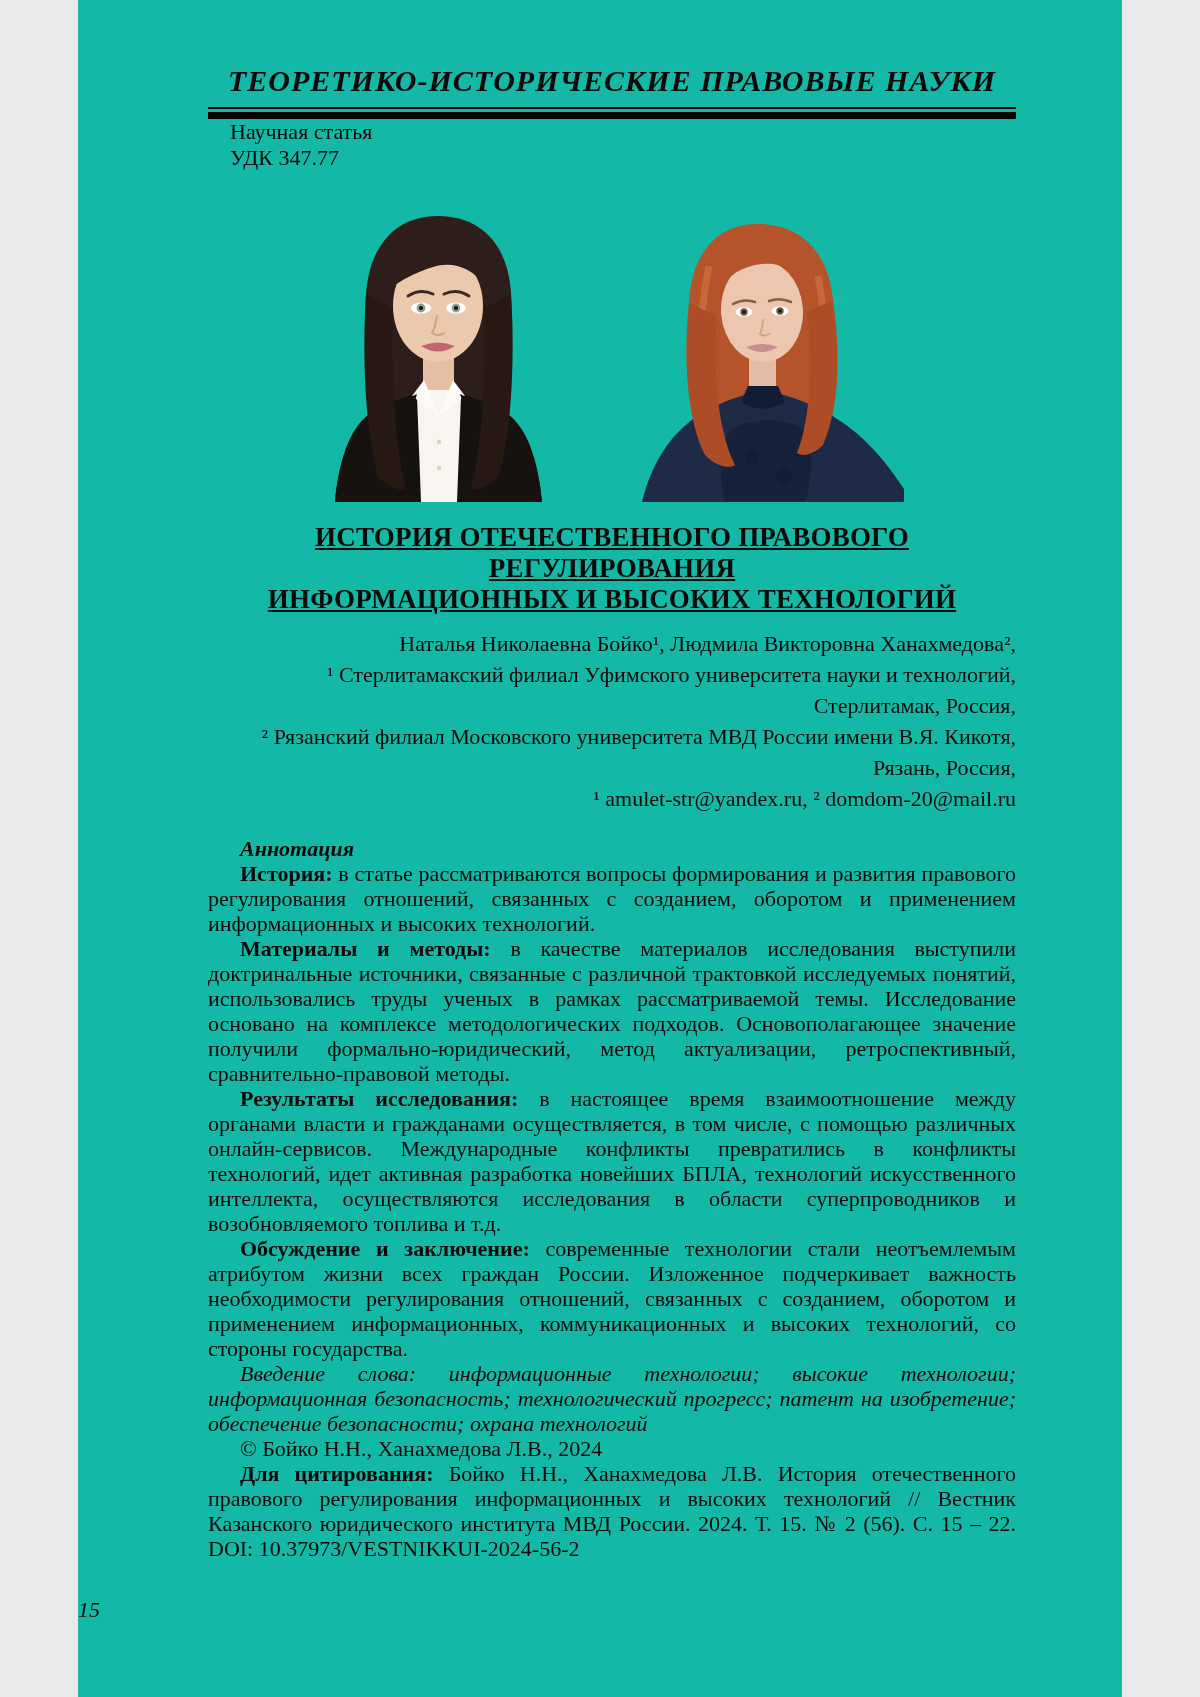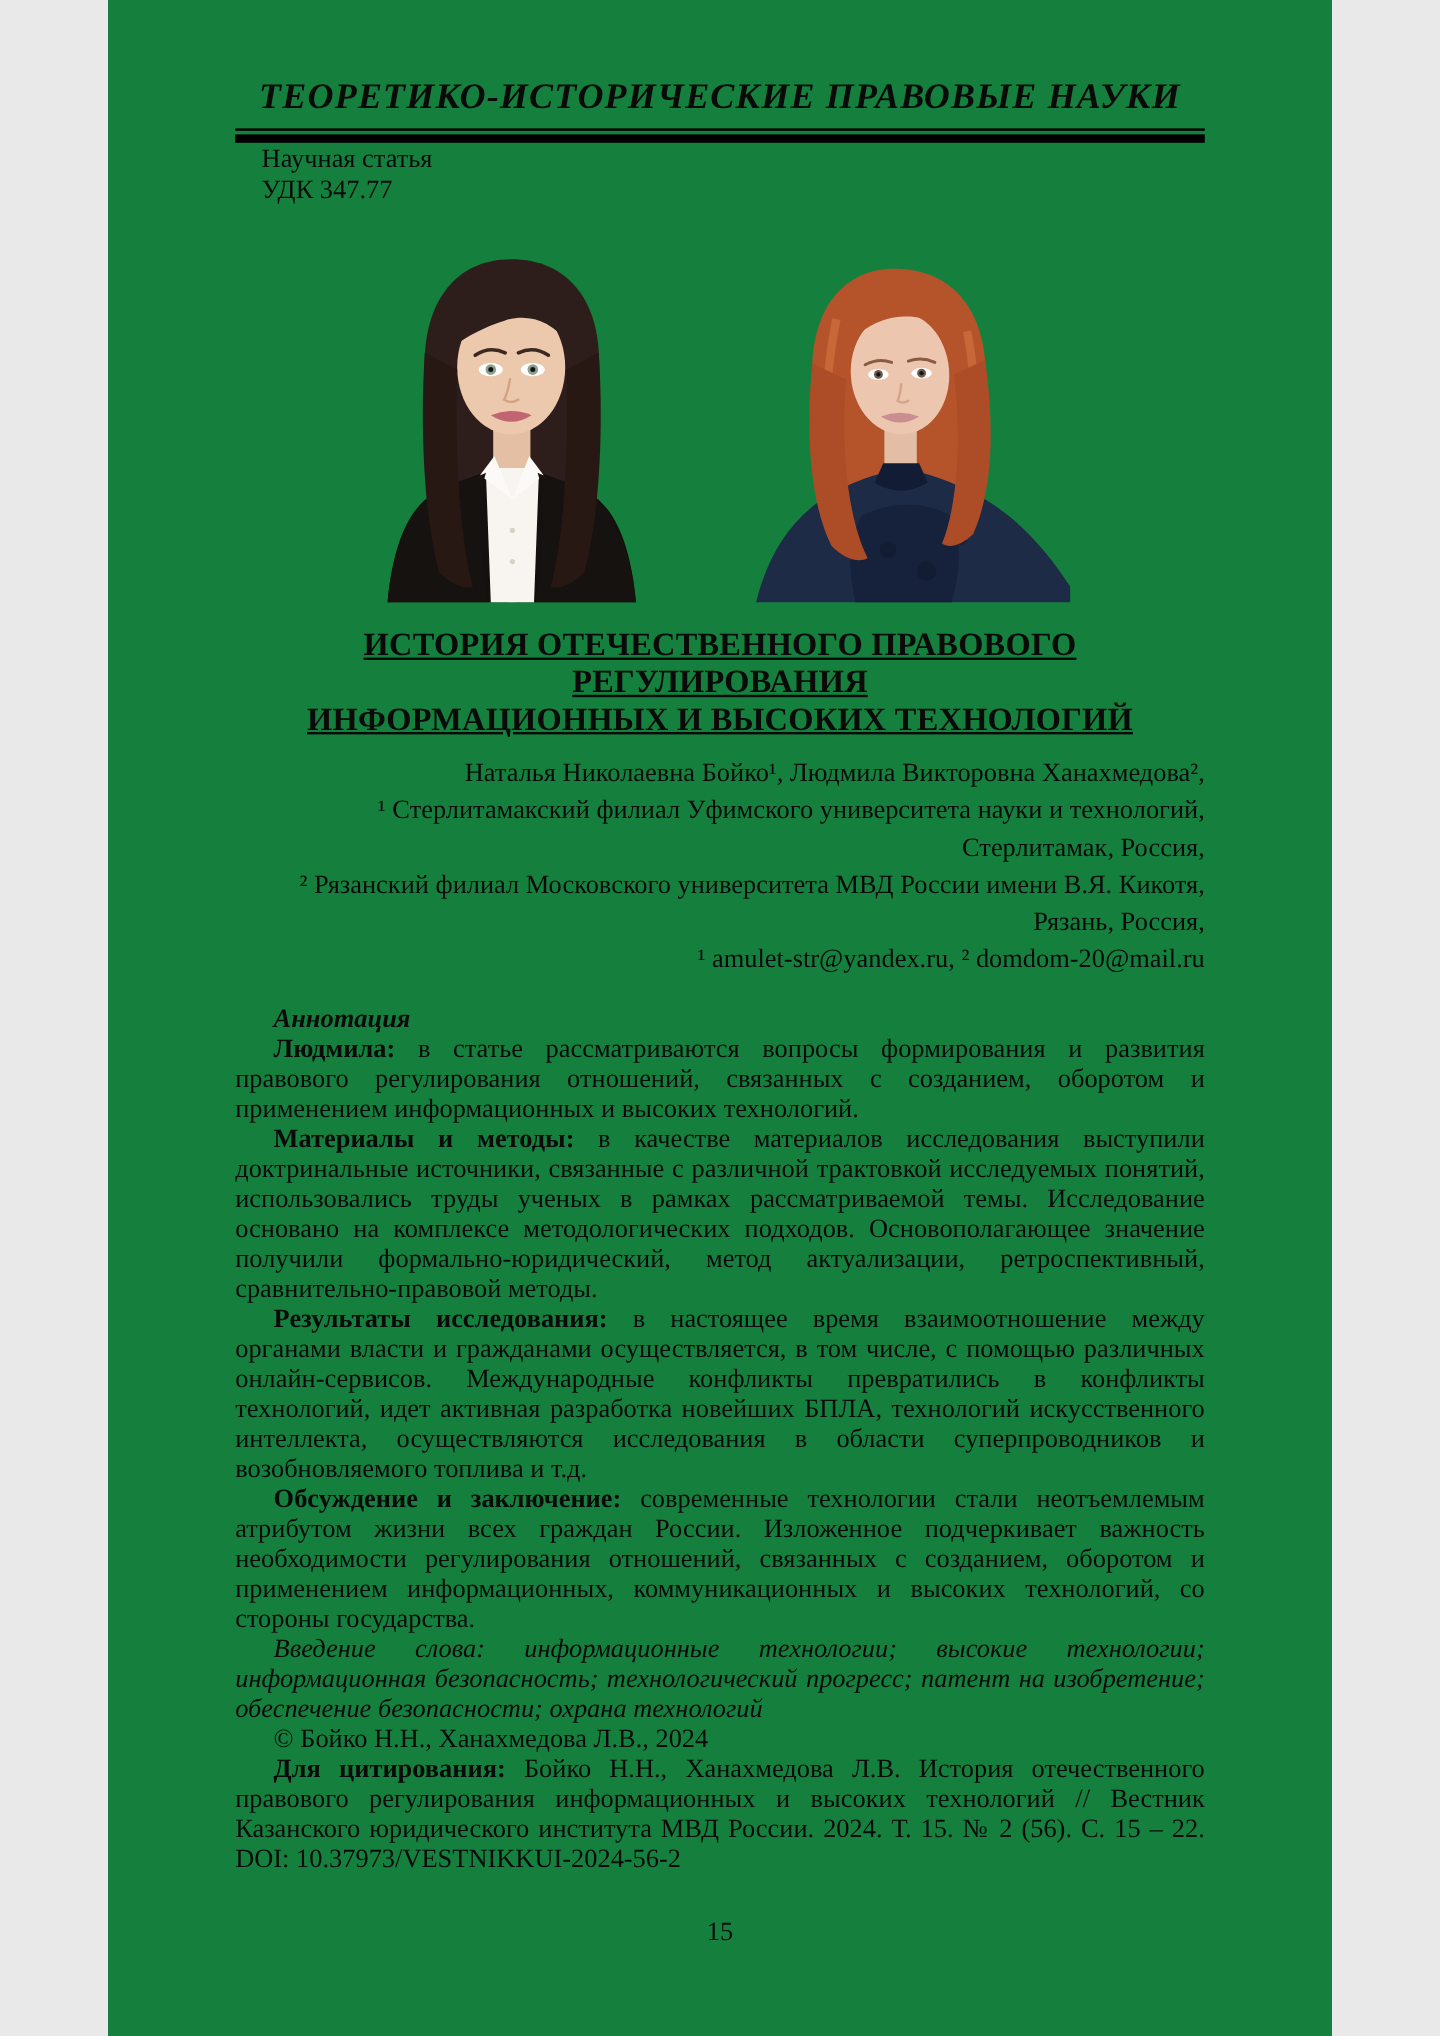--- a/index.html
+++ b/index.html
@@ -1,23 +1,24 @@
 <!DOCTYPE html>
 <html lang="ru"><head>
 <meta charset="utf-8">
 <style>
   html,body{margin:0;padding:0;background:#e9e9e9;}
   .page{
     position:relative;
     width:1020px;height:1697px;
     margin:0 auto;
-    background:#15803d;
+    background:#14b8a6;
     font-family:"Liberation Serif","DejaVu Serif",serif;
     color:#0a0a0a;
     overflow:hidden;
+    padding-left:24px;
   }
   .content{padding:0 106px;}
   
   .rubric{
     padding-top:64px;
     text-align:center;
     font-weight:bold;
     font-style:italic;
     font-size:30px;
     letter-spacing:1px;
@@ -48,21 +49,21 @@
   .byline{margin-top:13px;text-align:right;font-size:22px;line-height:31px;}
   
   .abstract{margin-top:22px;font-size:22px;line-height:25px;text-align:justify;}
   .abstract p{margin:0;text-indent:32px;}
   .lead{font-weight:bold;}
   .head-it{font-weight:bold;font-style:italic;}
   .kw{font-style:italic;}
   
   .page-number{
     position:absolute;left:0;right:0;bottom:74px;
-    text-align:center;font-size:22px;
+    font-size:22px;font-style:italic;
   }
 </style>
 </head>
 <body>
 
 <div class="page">
   <div class="content">
 
     <header>
       <div class="rubric">ТЕОРЕТИКО-ИСТОРИЧЕСКИЕ ПРАВОВЫЕ НАУКИ</div>
@@ -146,21 +147,21 @@
     <div class="byline">
       <div>Наталья Николаевна Бойко¹, Людмила Викторовна Ханахмедова²,</div>
       <div>¹ Стерлитамакский филиал Уфимского университета науки и технологий, Стерлитамак, Россия,</div>
       <div>² Рязанский филиал Московского университета МВД России имени В.Я. Кикотя, Рязань, Россия,</div>
       <div>¹ amulet-str@yandex.ru, ² domdom-20@mail.ru</div>
     </div>
 
     <section class="abstract">
       <p class="head-it">Аннотация</p>
 
-      <p><span class="lead">Людмила:</span><span> в статье рассматриваются вопросы формирования и развития правового регулирования отношений, связанных с созданием, оборотом и применением информационных и высоких технологий.</span></p>
+      <p><span class="lead">История:</span><span> в статье рассматриваются вопросы формирования и развития правового регулирования отношений, связанных с созданием, оборотом и применением информационных и высоких технологий.</span></p>
 
       <p><span class="lead">Материалы и методы:</span><span> в качестве материалов исследования выступили доктринальные источники, связанные с различной трактовкой исследуемых понятий, использовались труды ученых в рамках рассматриваемой темы. Исследование основано на комплексе методологических подходов. Основополагающее значение получили формально-юридический, метод актуализации, ретроспективный, сравнительно-правовой методы.</span></p>
 
       <p><span class="lead">Результаты исследования:</span><span> в настоящее время взаимоотношение между органами власти и гражданами осуществляется, в том числе, с помощью различных онлайн-сервисов. Международные конфликты превратились в конфликты технологий, идет активная разработка новейших БПЛА, технологий искусственного интеллекта, осуществляются исследования в области суперпроводников и возобновляемого топлива и т.д.</span></p>
 
       <p><span class="lead">Обсуждение и заключение:</span><span> современные технологии стали неотъемлемым атрибутом жизни всех граждан России. Изложенное подчеркивает важность необходимости регулирования отношений, связанных с созданием, оборотом и применением информационных, коммуникационных и высоких технологий, со стороны государства.</span></p>
 
       <p class="kw"><span>Введение слова:</span><span> информационные технологии; высокие технологии; информационная безопасность; технологический прогресс; патент на изобретение; обеспечение безопасности; охрана технологий</span></p>
 
       <p>© Бойко Н.Н., Ханахмедова Л.В., 2024</p>

